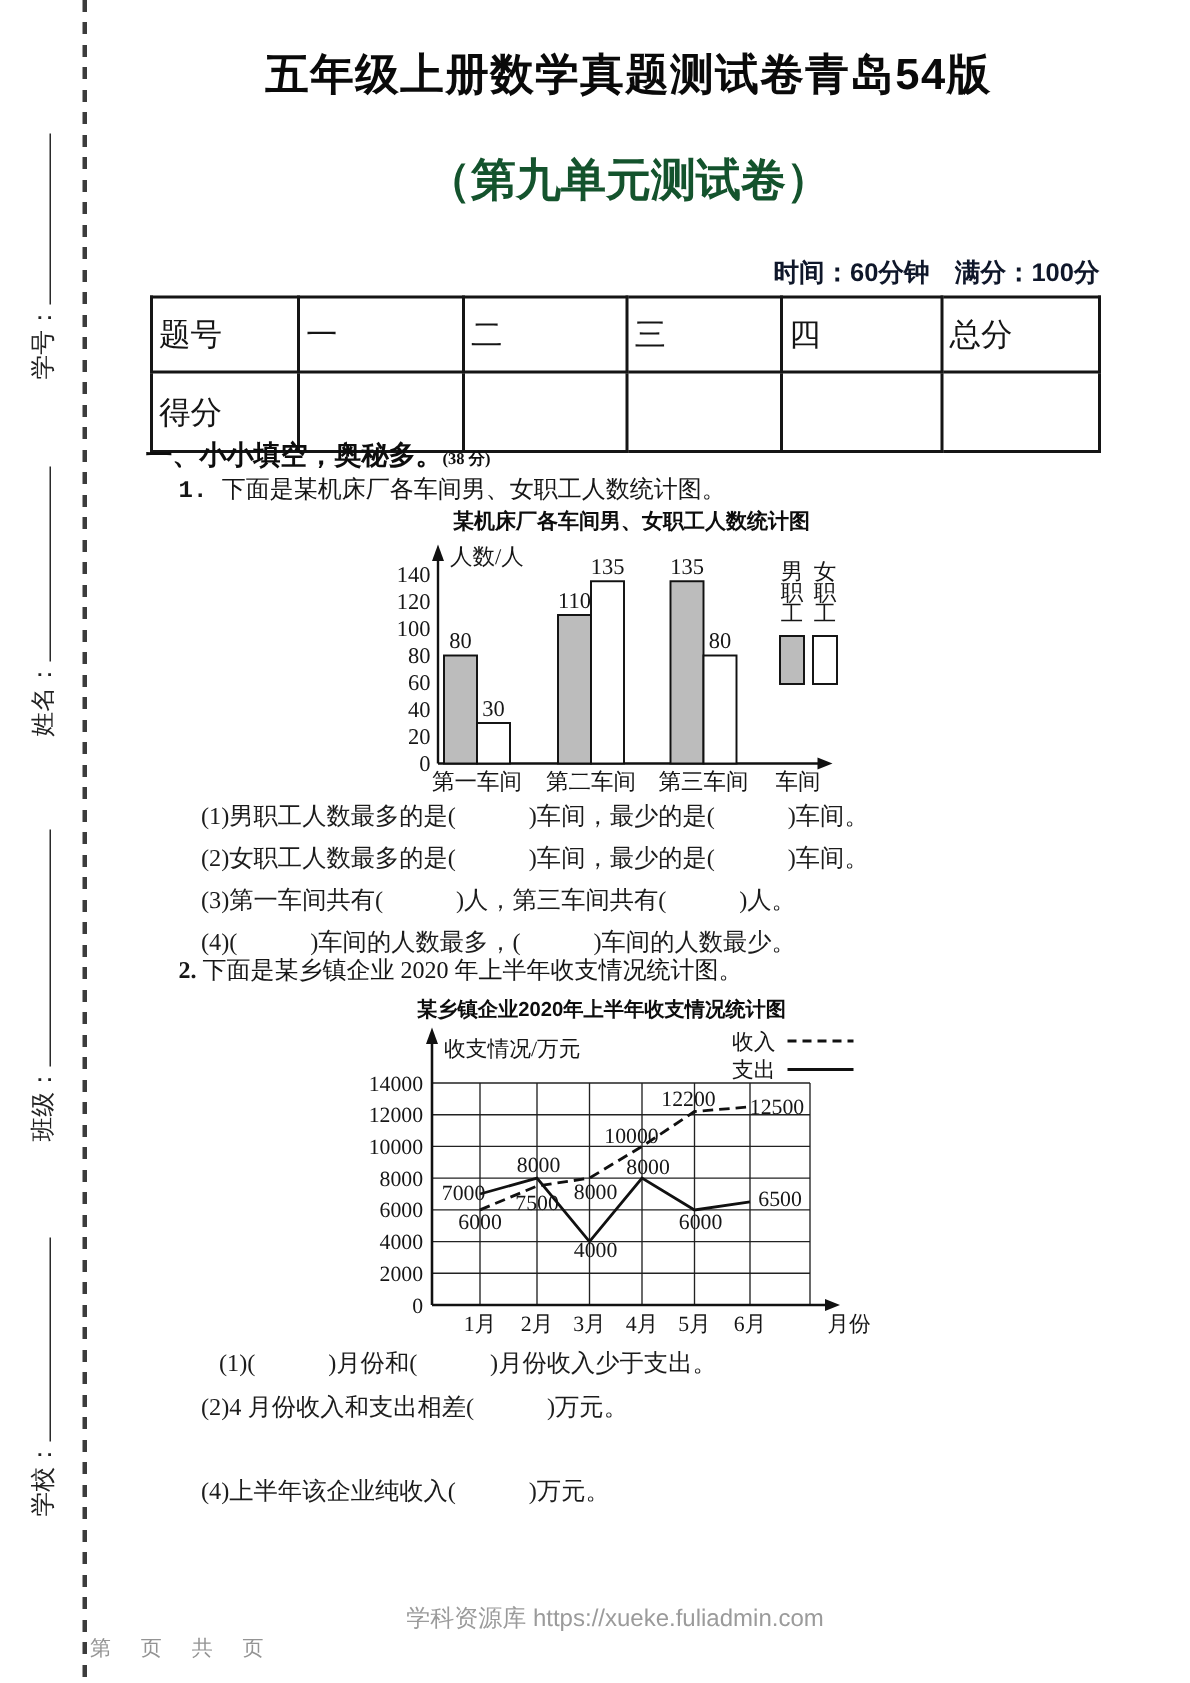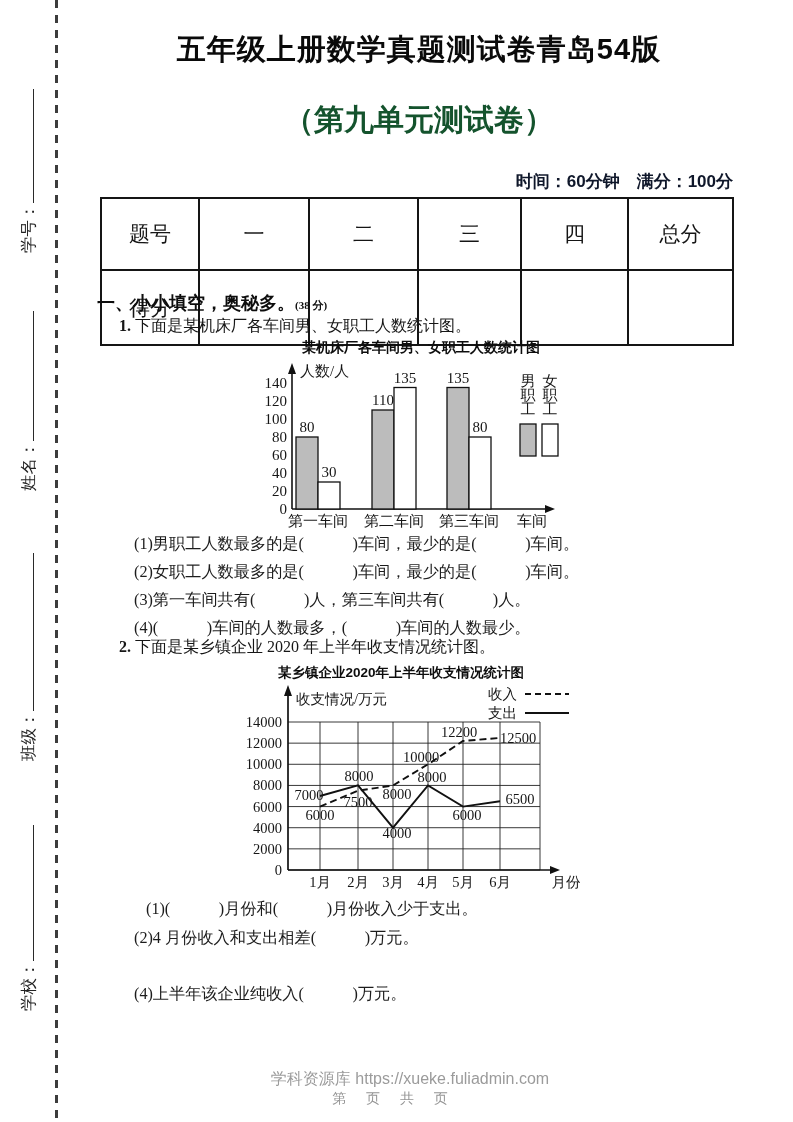--- a/index.html
+++ b/index.html
@@ -14,42 +14,42 @@
   .side-field .blank{display:inline-block;border-bottom:1.6px solid #2a2a2a;height:14px;}
   
   #page-title{left:95px;top:30px;width:648px;text-align:center;font-family:"Liberation Sans","DejaVu Sans",sans-serif;
     font-weight:900;font-size:29px;letter-spacing:1px;color:#0a0a0a;}
   #page-subtitle{left:95px;top:100px;width:648px;text-align:center;font-family:"Liberation Sans","DejaVu Sans",sans-serif;
     font-weight:900;font-size:30px;color:#14532d;}
   #time-info{right:60px;top:170px;font-family:"Liberation Sans","DejaVu Sans",sans-serif;
     font-weight:700;font-size:17px;color:#0f172a;padding-left:16px;}
   
   #score-table{left:100px;top:197px;border-collapse:collapse;table-layout:fixed;}
-  #score-table td{border:2.4px solid #151515;text-align:center;font-size:21px;color:#151515;
-    padding:15px;overflow:hidden;}
+  #score-table td{border:2.4px solid #151515;text-align:left;font-size:21px;color:#151515;
+    padding:4px;overflow:hidden;}
   #score-table tr.r1 td{height:40px;}
   #score-table tr.r2 td{height:43px;}
   
   .heading{font-family:"Liberation Sans","DejaVu Sans",sans-serif;font-weight:700;font-size:18px;color:#0d0d0d;white-space:nowrap;}
   .heading .score{font-family:"Liberation Serif","DejaVu Serif",serif;font-weight:700;font-size:11px;}
   .stem{font-size:16px;white-space:nowrap;color:#161616;}
   .stem b{font-weight:700;}
   .q{font-size:16.2px;white-space:nowrap;color:#1c1c1c;}
   
   .chart-title{text-align:center;font-family:"Liberation Sans","DejaVu Sans",sans-serif;
     font-weight:700;color:#0d0d0d;white-space:nowrap;}
   #bar-title{left:0;top:0;width:352px;font-size:14px;}
   #line-title{left:0;top:0;width:332px;font-size:13.5px;}
   svg text{font-family:"Liberation Serif","DejaVu Serif",serif;fill:#161616;}
   svg text.at{font-size:15px;}
   svg text.at2{font-size:14.5px;}
   
   #footer-source{left:60px;top:1069px;width:700px;text-align:center;
     font-family:"Liberation Sans","DejaVu Sans",sans-serif;font-size:16px;color:#9b9b9b;}
-  #footer-page{left:44px;top:1090px;width:700px;text-align:center;
+  #footer-page{left:60px;top:1090px;width:700px;text-align:left;
     font-family:"Liberation Sans","DejaVu Sans",sans-serif;font-size:14px;letter-spacing:8px;color:#949494;}
 </style>
 </head>
 <body>
 
 <div id="page">
 
   <div id="cut-line" class="abs"></div>
 
   <div class="side-field abs" style="left:18px;top:253px;">
@@ -95,21 +95,21 @@
       <td></td>
       <td></td>
     </tr>
   </tbody>
     </table>
 
   <div class="heading abs" style="left:97px;top:291px;">
     <span>一、小小填空，奥秘多。</span><span class="score">(38 分)</span>
   </div>
 
-  <div class="stem abs" style="left:119px;top:316px;">
+  <div class="stem abs" style="left:119px;top:316px;font-family:Liberation Mono, monospace;">
     <b>1.</b>
     <span>下面是某机床厂各车间男、女职工人数统计图。</span>
   </div>
 
   <div class="abs" style="left:245px;top:339px;width:430px;height:194px;">
     <div id="bar-title" class="chart-title abs">某机床厂各车间男、女职工人数统计图</div>
     <svg id="bar-svg" class="abs" style="left:0;top:21px;" width="430" height="172">
         <line x1="47" y1="8" x2="47" y2="149" stroke="#111" stroke-width="1.6"></line>
         <line x1="47" y1="149" x2="304" y2="149" stroke="#111" stroke-width="1.6"></line>
         <path d="M 43 14 L 47 3 L 51 14 Z" fill="#111"></path>

